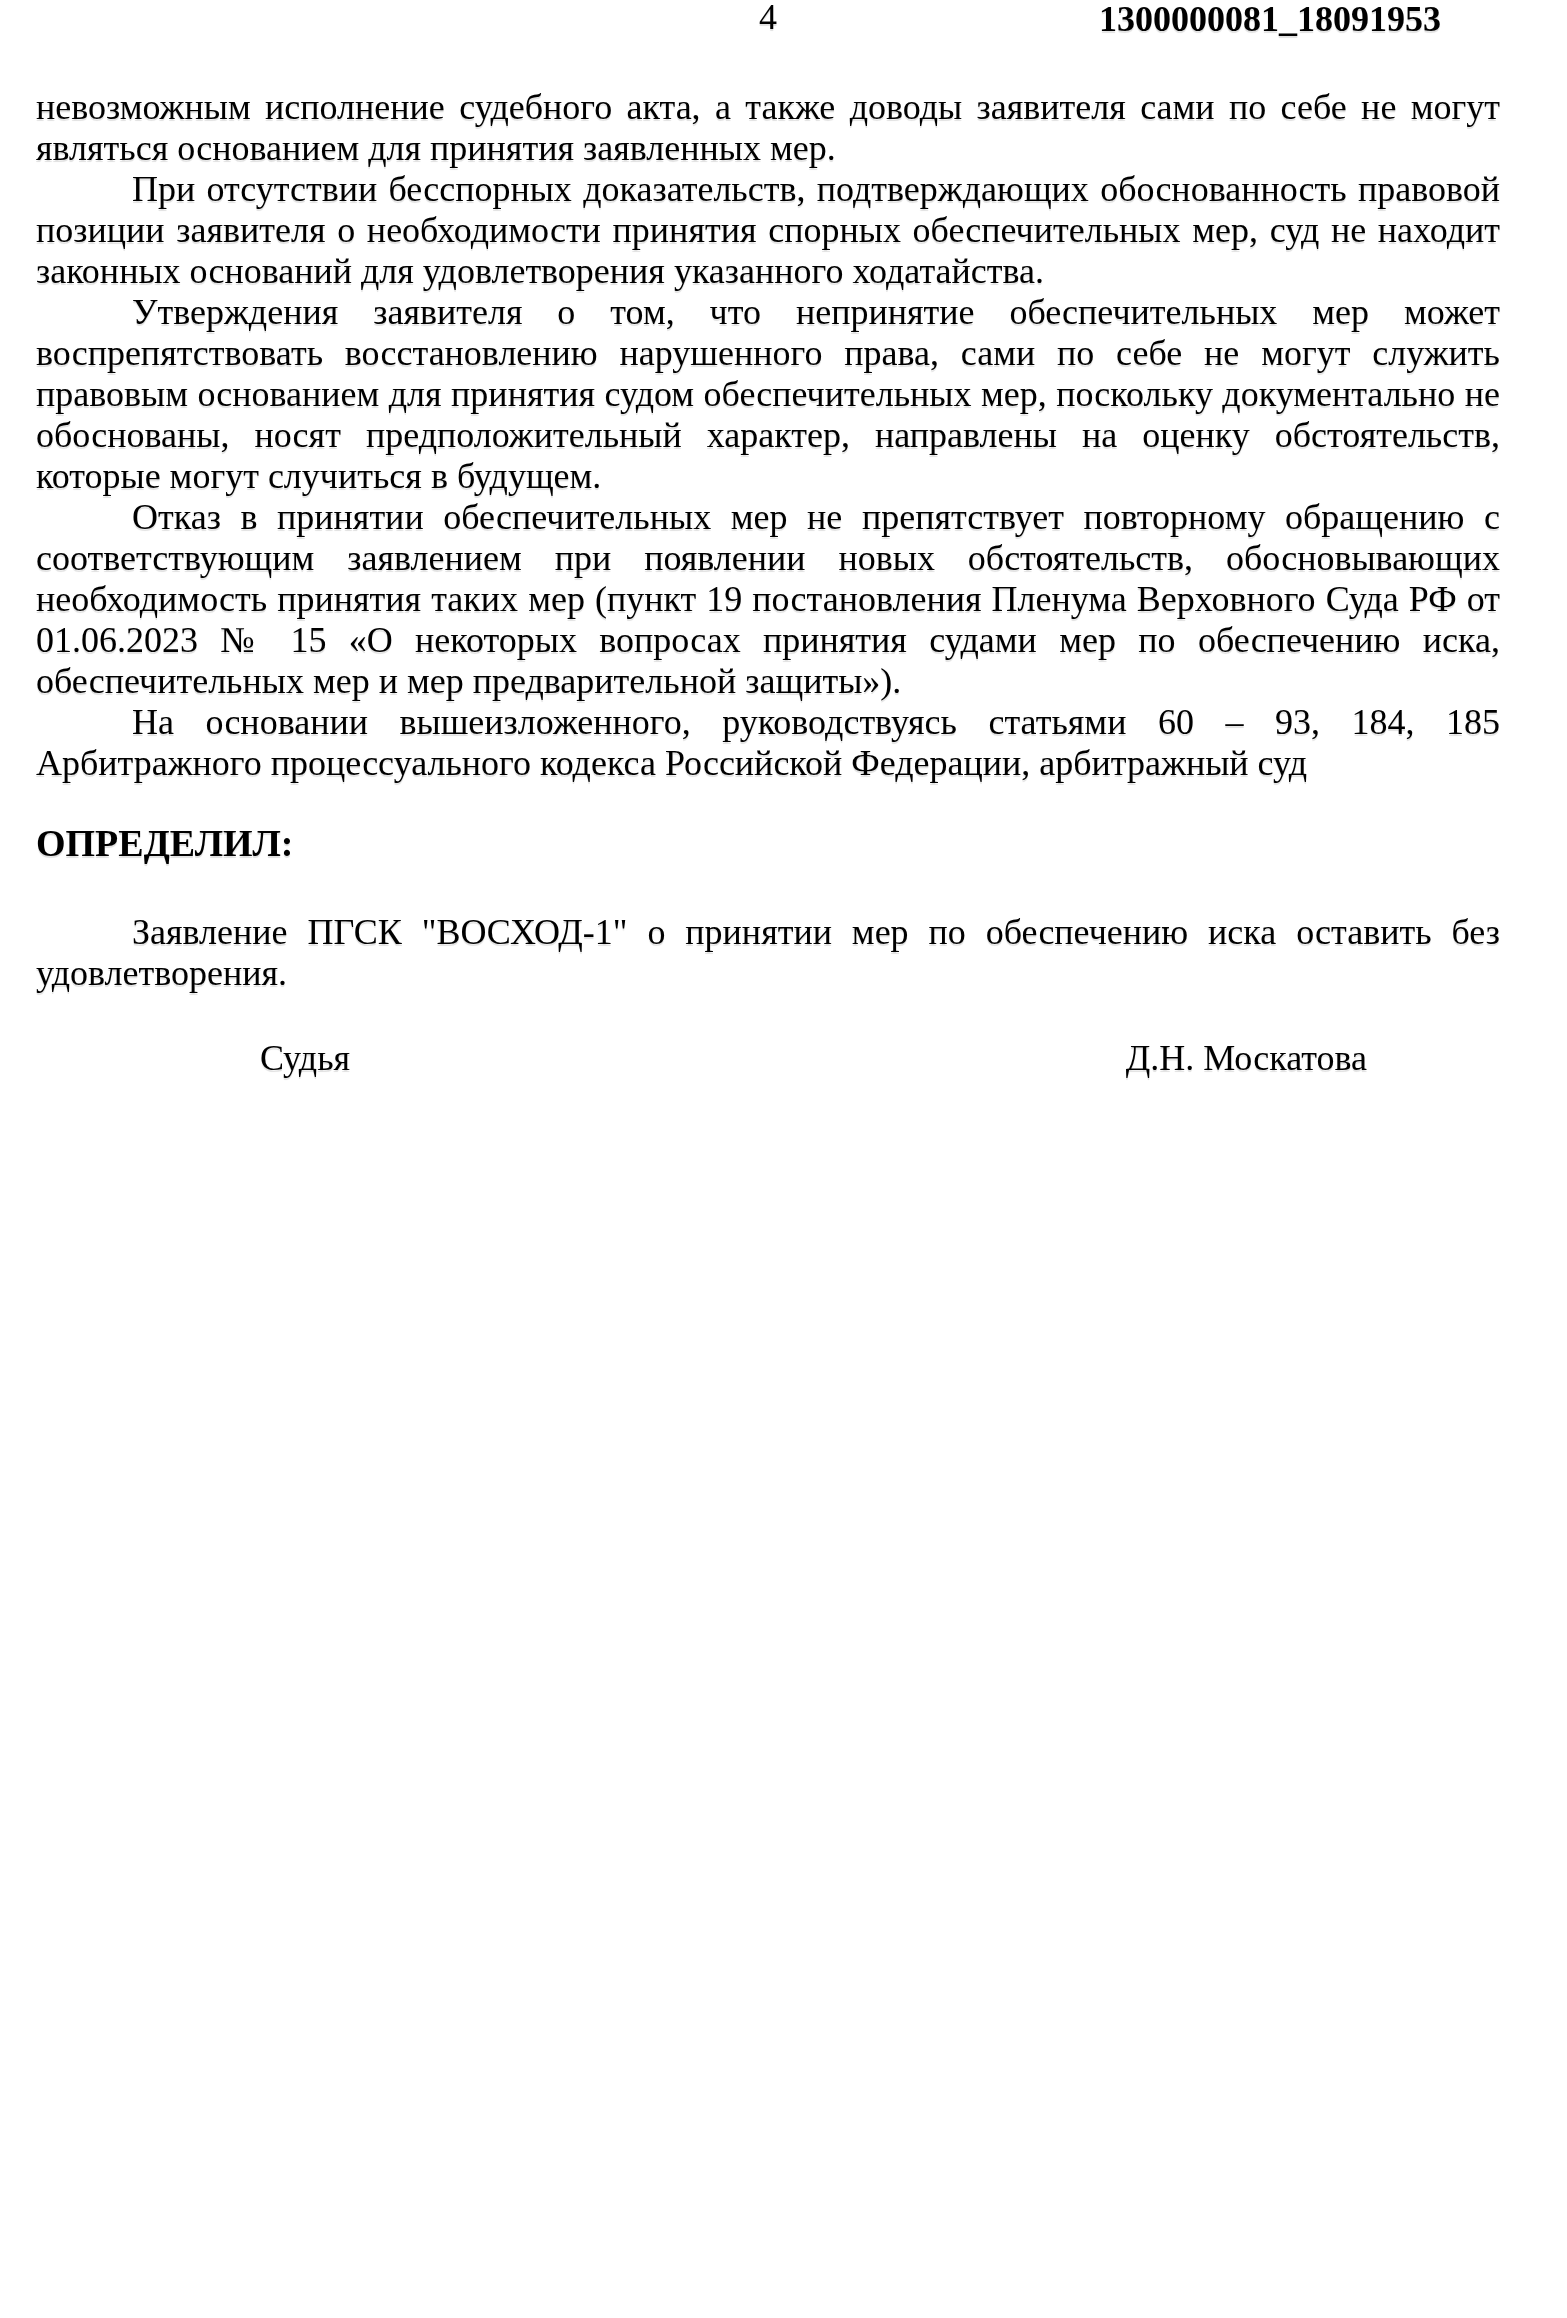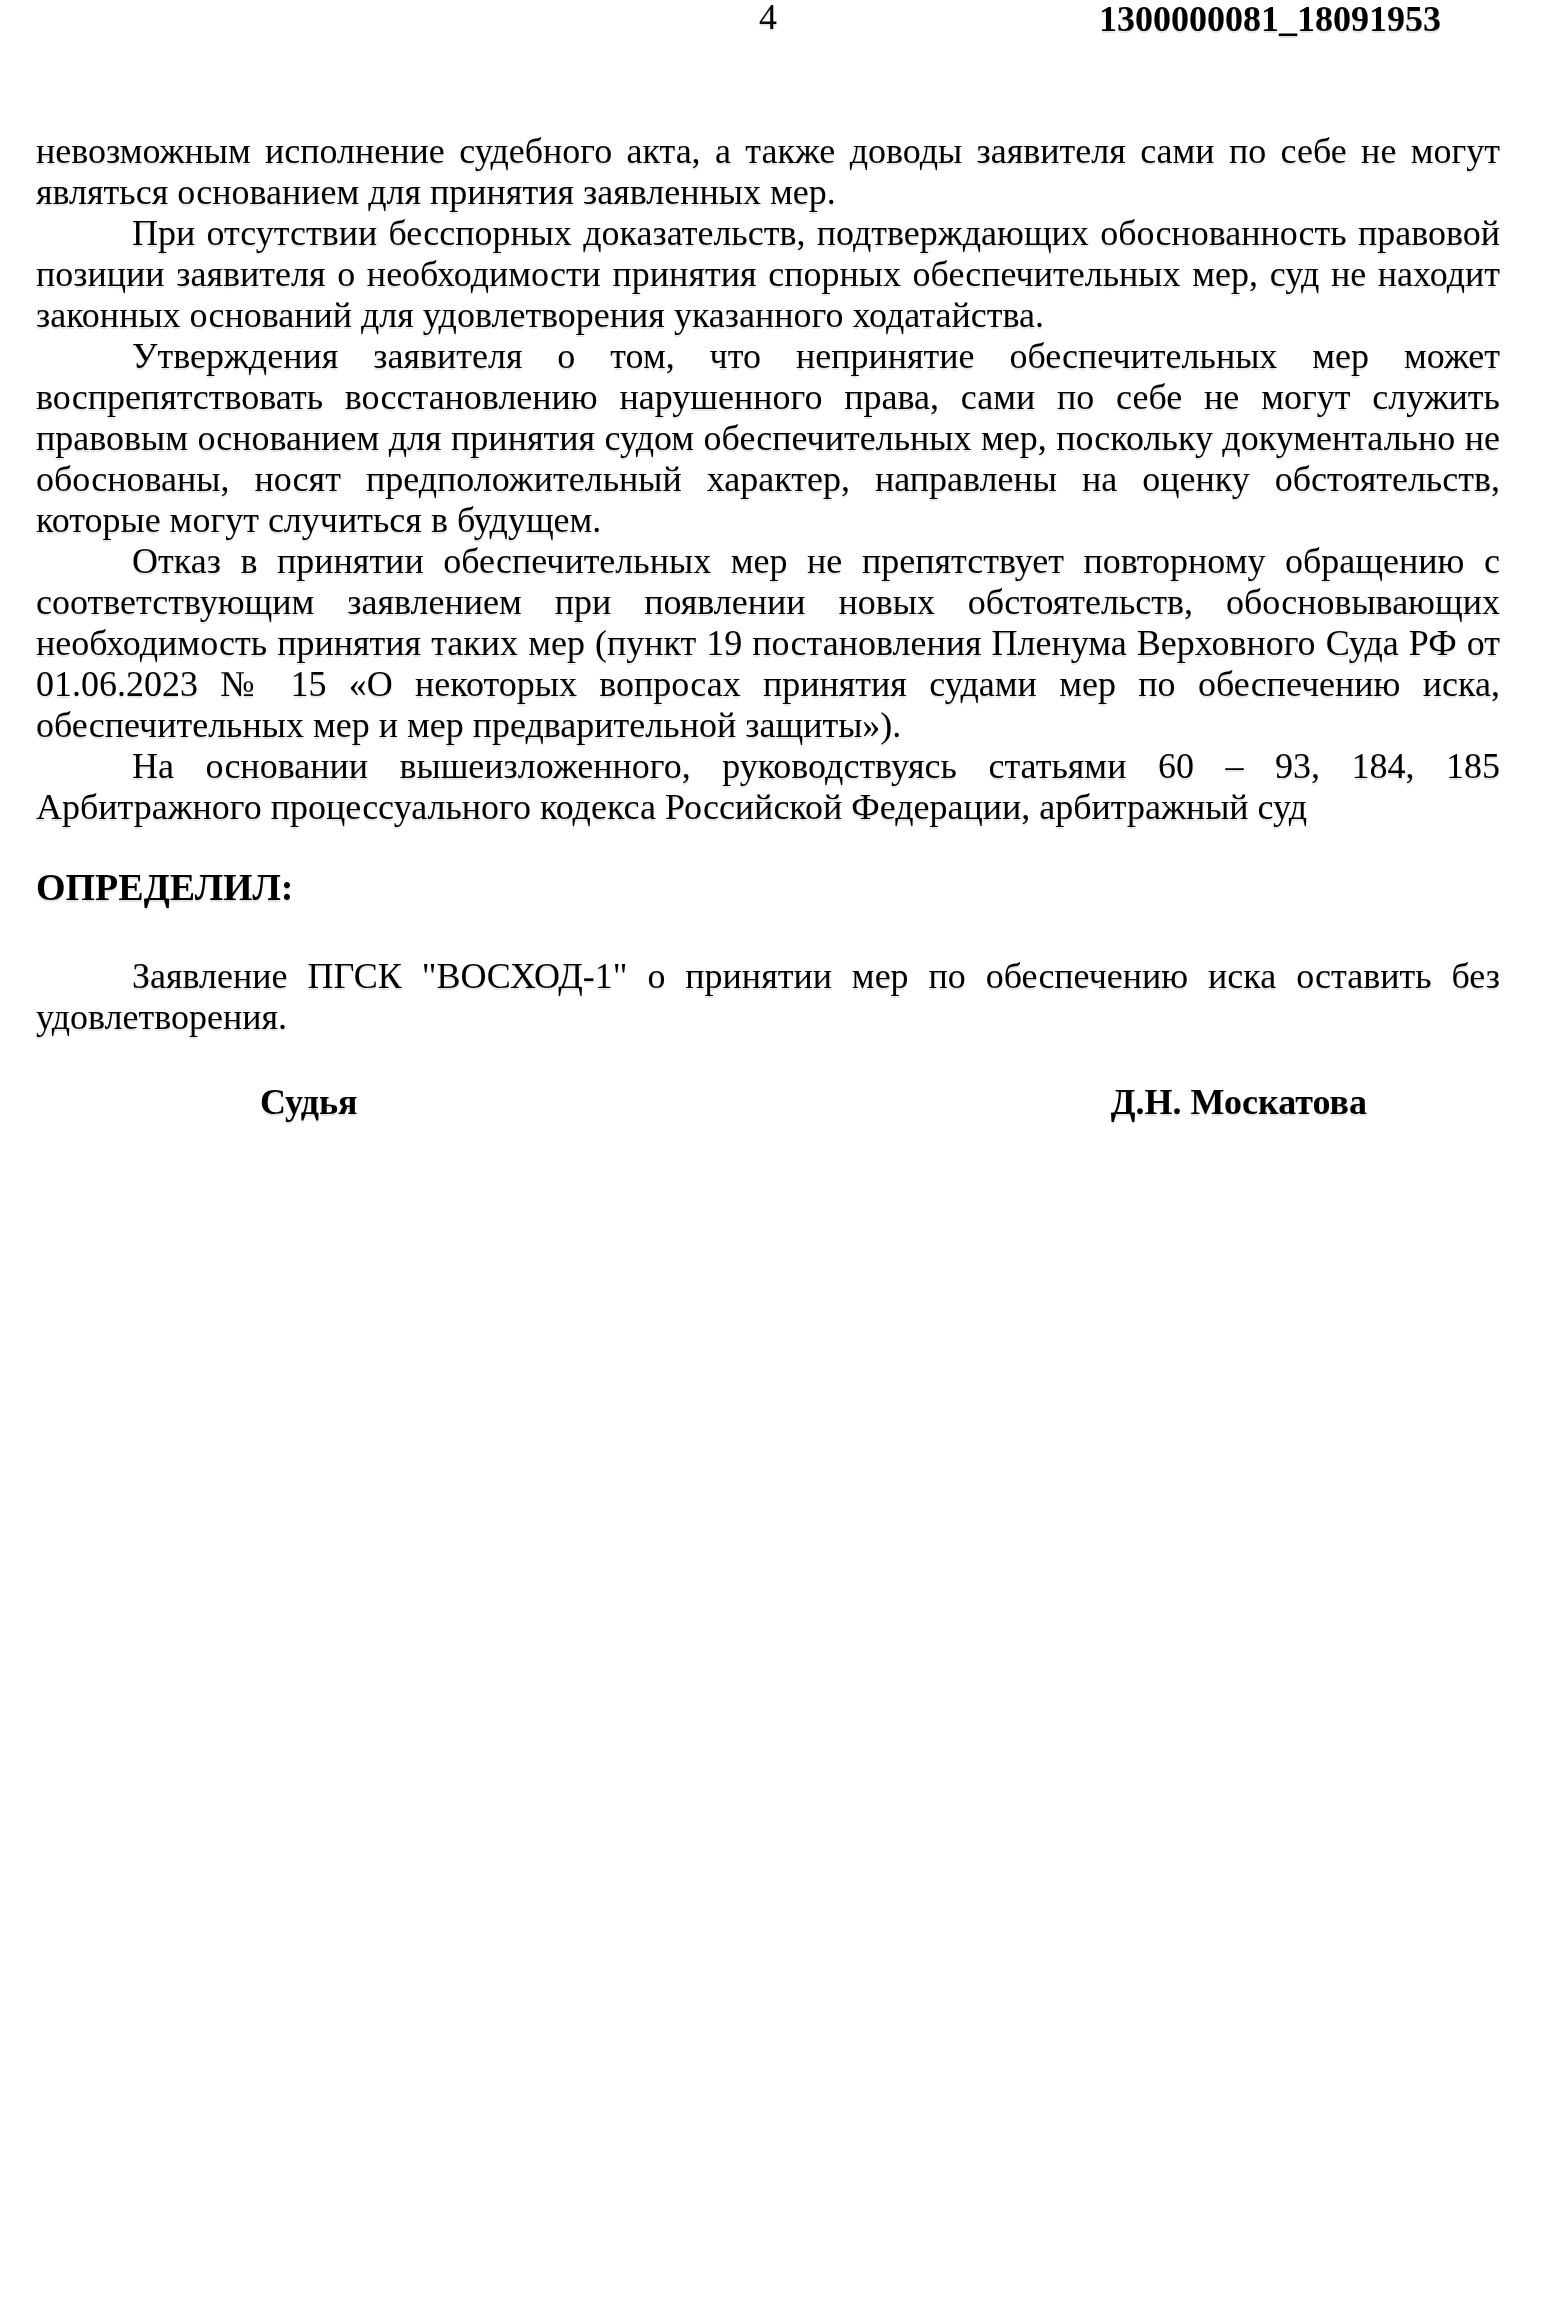--- a/index.html
+++ b/index.html
@@ -42,21 +42,20 @@
   }
   .content {
     position: absolute;
     top: 87px;
     left: 36px;
     width: 1464px;
     font-size: 36px;
     line-height: 41px;
     text-align: justify;
     text-shadow: 0 1.5px 0.8px rgba(0,0,0,0.12);
-    margin-top: 44px;
   }
   .content p {
     margin: 0;
     text-indent: 96px;
   }
   .content p.flush {
     text-indent: 0;
   }
   .heading {
     margin: 39px 0 0 0;
@@ -67,21 +66,21 @@
   }
   .op-first {
     margin-top: 48px !important;
   }
   .signature-row {
     margin-top: 44px;
     display: flex;
     justify-content: space-between;
     padding-left: 224px;
     padding-right: 133px;
-    font-weight: bold;
+    font-weight: normal;
     text-align: left;
   }
   .signature-row span {
     white-space: nowrap;
   }
 </style>
 </head>
 <body>
 
 <div class="page">

